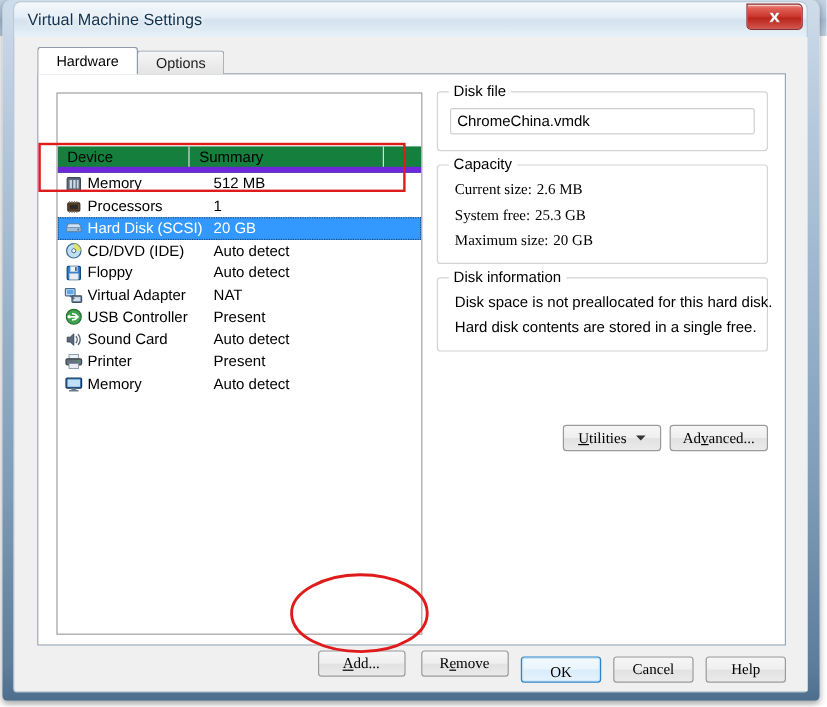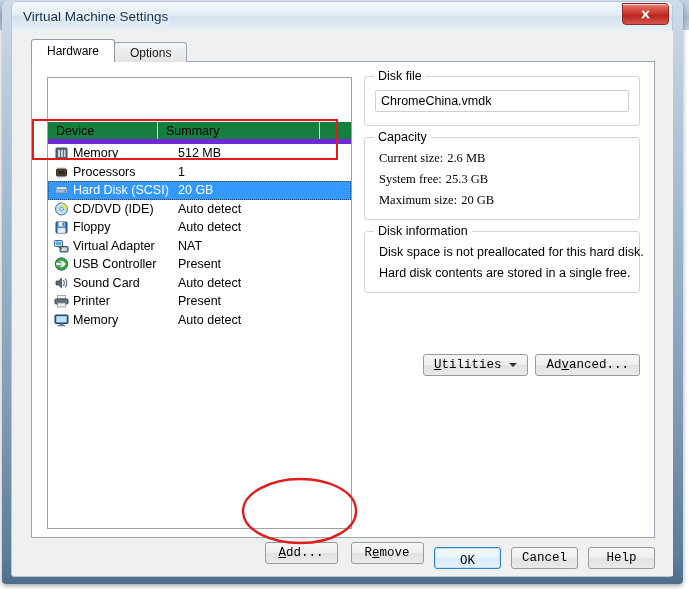--- a/index.html
+++ b/index.html
@@ -262,21 +262,21 @@
     margin: 0 0 7px 4px;
     white-space: nowrap;
   }
   .info-line:last-child { margin-bottom: 1px; }
 
   
   .btn {
     height: 22px;
     min-width: 72px;
     font-size: 12.5px;
-    font-family: Liberation Mono, monospace;
+    font-family: Liberation Serif, serif;
     color: #000;
     background: linear-gradient(180deg,#f6f6f6 0%, #efefef 48%, #e2e2e2 52%, #eaeaea 100%);
     border: 1px solid #9a9a9a;
     border-radius: 3px;
     cursor: pointer;
     display: inline-flex;
     align-items: center;
     justify-content: center;
     padding: 0 10px;
     box-sizing: border-box;

